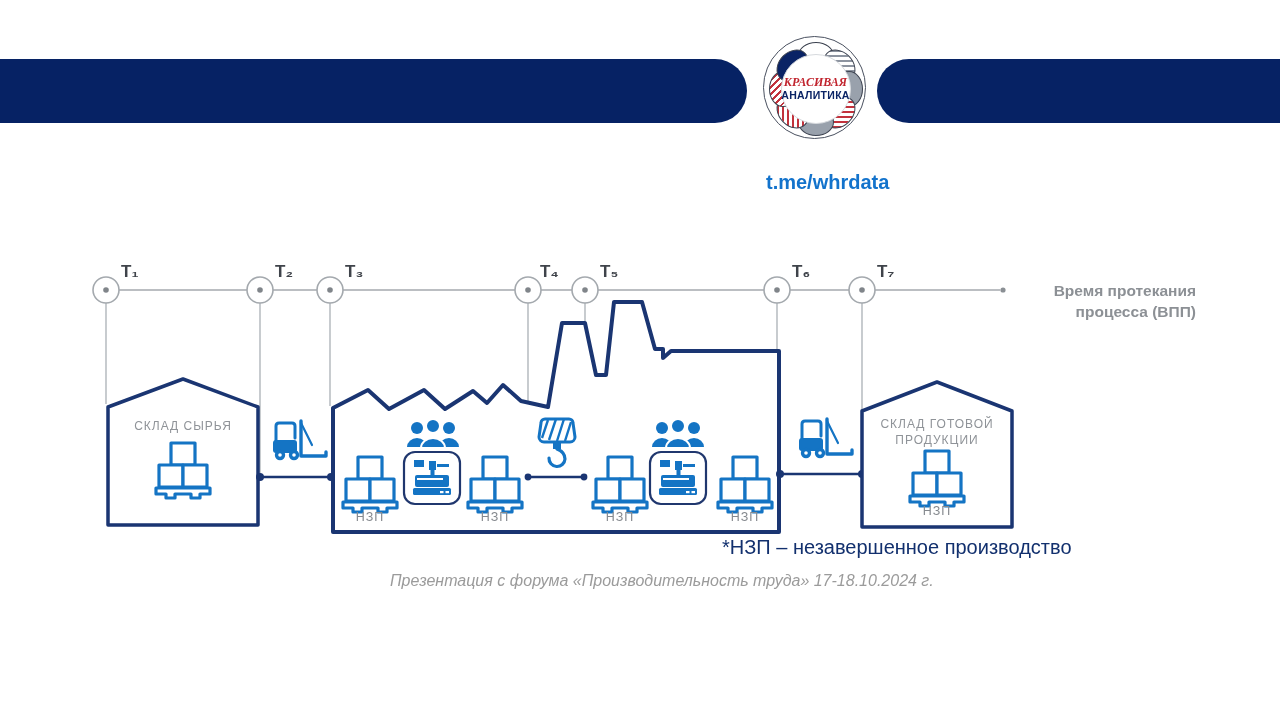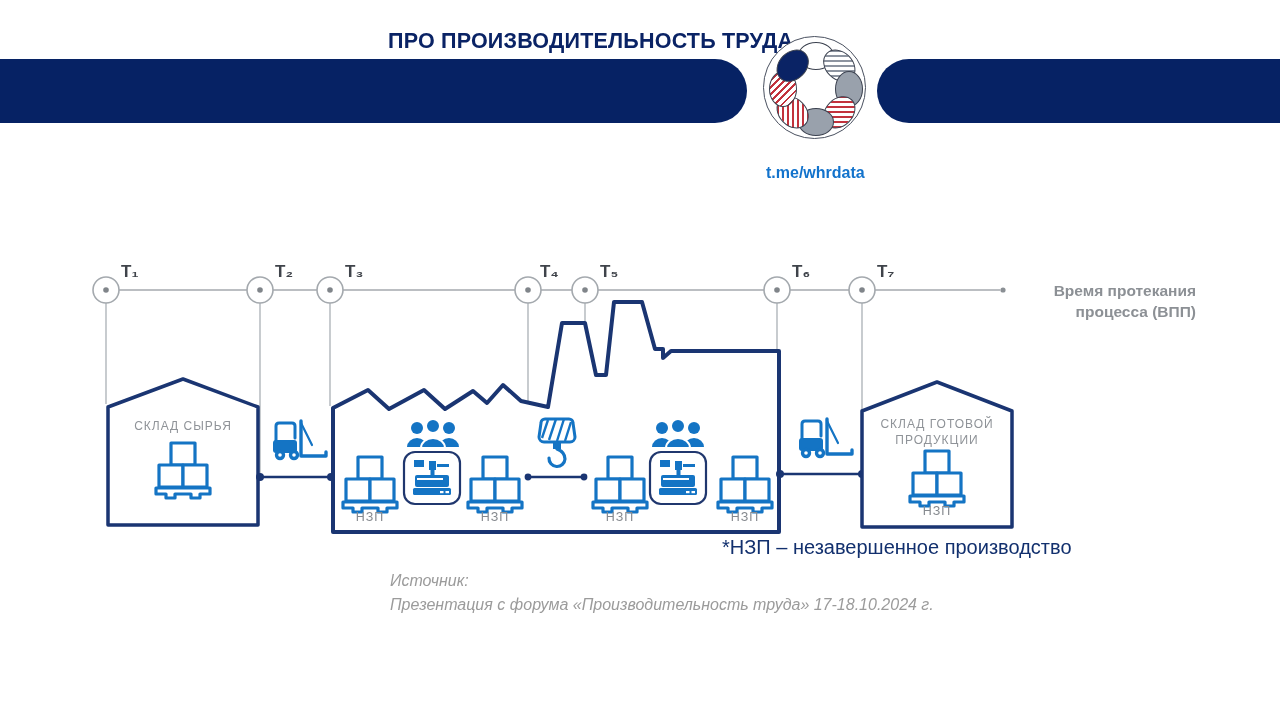--- a/index.html
+++ b/index.html
@@ -4,21 +4,21 @@
 <style>
   html,body{margin:0;padding:0;background:#fff;}
   .slide{position:relative;width:1280px;height:719px;background:#fff;overflow:hidden;
          font-family:"Liberation Sans",sans-serif;}
   
   .band{position:absolute;top:59px;height:64px;background:#062264;}
   .band-left{left:0;width:747px;border-radius:0 32px 32px 0;}
   .band-right{left:877px;right:0;border-radius:32px 0 0 32px;}
   .page-title{position:absolute;left:388px;top:29px;color:#0a2365;font-size:21.5px;
               font-weight:800;letter-spacing:.2px;white-space:nowrap;}
-  .tg-link{position:absolute;left:766px;top:164px;color:#1373cc;font-size:16px;font-weight:800;}
+  .tg-link{position:absolute;left:766px;top:171px;color:#1373cc;font-size:20px;font-weight:800;}
   
   .logo{position:absolute;left:763px;top:36px;width:103px;height:103px;}
   .logo .outer{position:absolute;inset:0;border-radius:50%;background:#fff;border:1.5px solid #4a5160;}
   .petal{position:absolute;left:50%;top:50%;width:34px;height:26px;margin:-13px 0 0 -17px;
          border-radius:50%;border:1px solid #3c4250;}
   .p-white{background:#fff;}
   .p-navy{background:#0a2365;}
   .p-gray{background:#99a1ac;}
   .p-redstripe{background:repeating-linear-gradient(45deg,#c2323c 0 2px,#fff 2px 5px);}
   .p-graystripe{background:repeating-linear-gradient(-45deg,#8d94a0 0 2px,#fff 2px 5px);}
@@ -38,34 +38,37 @@
   .t-marker{font-size:17px;font-weight:700;fill:#3f434a;}
   .t-axis{font-size:15.5px;font-weight:700;fill:#8c9095;}
   .t-wh{font-size:12px;font-weight:500;fill:#8f9398;letter-spacing:1px;}
   .t-nzp{font-size:12.5px;font-weight:500;fill:#85898e;letter-spacing:1px;}
 </style>
 </head>
 <body>
 
 <div class="slide">
 
-  <div class="page-title">ПРО ПРОИЗВОДИТЕЛЬНОСТЬ ТРУДА</div>
   <div class="band band-left"></div>
   <div class="band band-right"></div>
 
   <div class="logo">
     <div class="outer"></div>
     <div class="petal p-white" style="transform:rotate(0deg)   translateY(-33px);"></div>
     <div class="petal p-graystripe" style="transform:rotate(45deg)  translateY(-33px);"></div>
     <div class="petal p-gray" style="transform:rotate(90deg)  translateY(-33px);"></div>
     <div class="petal p-redstripe" style="transform:rotate(135deg) translateY(-33px);"></div>
     <div class="petal p-gray" style="transform:rotate(180deg) translateY(-33px);"></div>
     <div class="petal p-redstripe" style="transform:rotate(225deg) translateY(-33px);"></div>
     <div class="petal p-redstripe" style="transform:rotate(270deg) translateY(-33px);"></div>
     <div class="petal p-navy" style="transform:rotate(315deg) translateY(-33px);"></div>
+    <div class="inner">
+      <div class="l1">КРАСИВАЯ</div>
+      <div class="l2">АНАЛИТИКА</div>
+    </div>
   </div>
 
   <div class="tg-link">t.me/whrdata</div>
 
   <svg class="diagram" viewBox="0 0 1280 719" xmlns="http://www.w3.org/2000/svg">
     <defs>
       <g id="pallet" fill="#fff" stroke="#1474c4" stroke-width="3.2" stroke-linejoin="round">
         <rect x="-12" y="-46" width="24" height="22"></rect>
         <rect x="-24" y="-24" width="24" height="22"></rect>
         <rect x="0" y="-24" width="24" height="22"></rect>
@@ -225,17 +228,16 @@
       <path d="M 862,527 L 862,411 L 937,382 L 1012,411 L 1012,527 Z" fill="#fff" stroke="#1a3572" stroke-width="3.5" stroke-linejoin="round"></path>
       <text class="t-wh" x="937" y="428" text-anchor="middle">СКЛАД ГОТОВОЙ</text>
       <text class="t-wh" x="937" y="444" text-anchor="middle">ПРОДУКЦИИ</text>
       <use href="#pallet" transform="translate(937,497)"></use>
       <text class="t-nzp" x="937" y="515" text-anchor="middle">НЗП</text>
     </g>
   </svg>
 
   <div class="footnote">*НЗП – незавершенное производство</div>
   <div class="source">
-    <div>Источник:</div>
     <div>Презентация с форума «Производительность труда» 17-18.10.2024 г.</div>
   </div>
 
 </div>
 
 </body></html>

